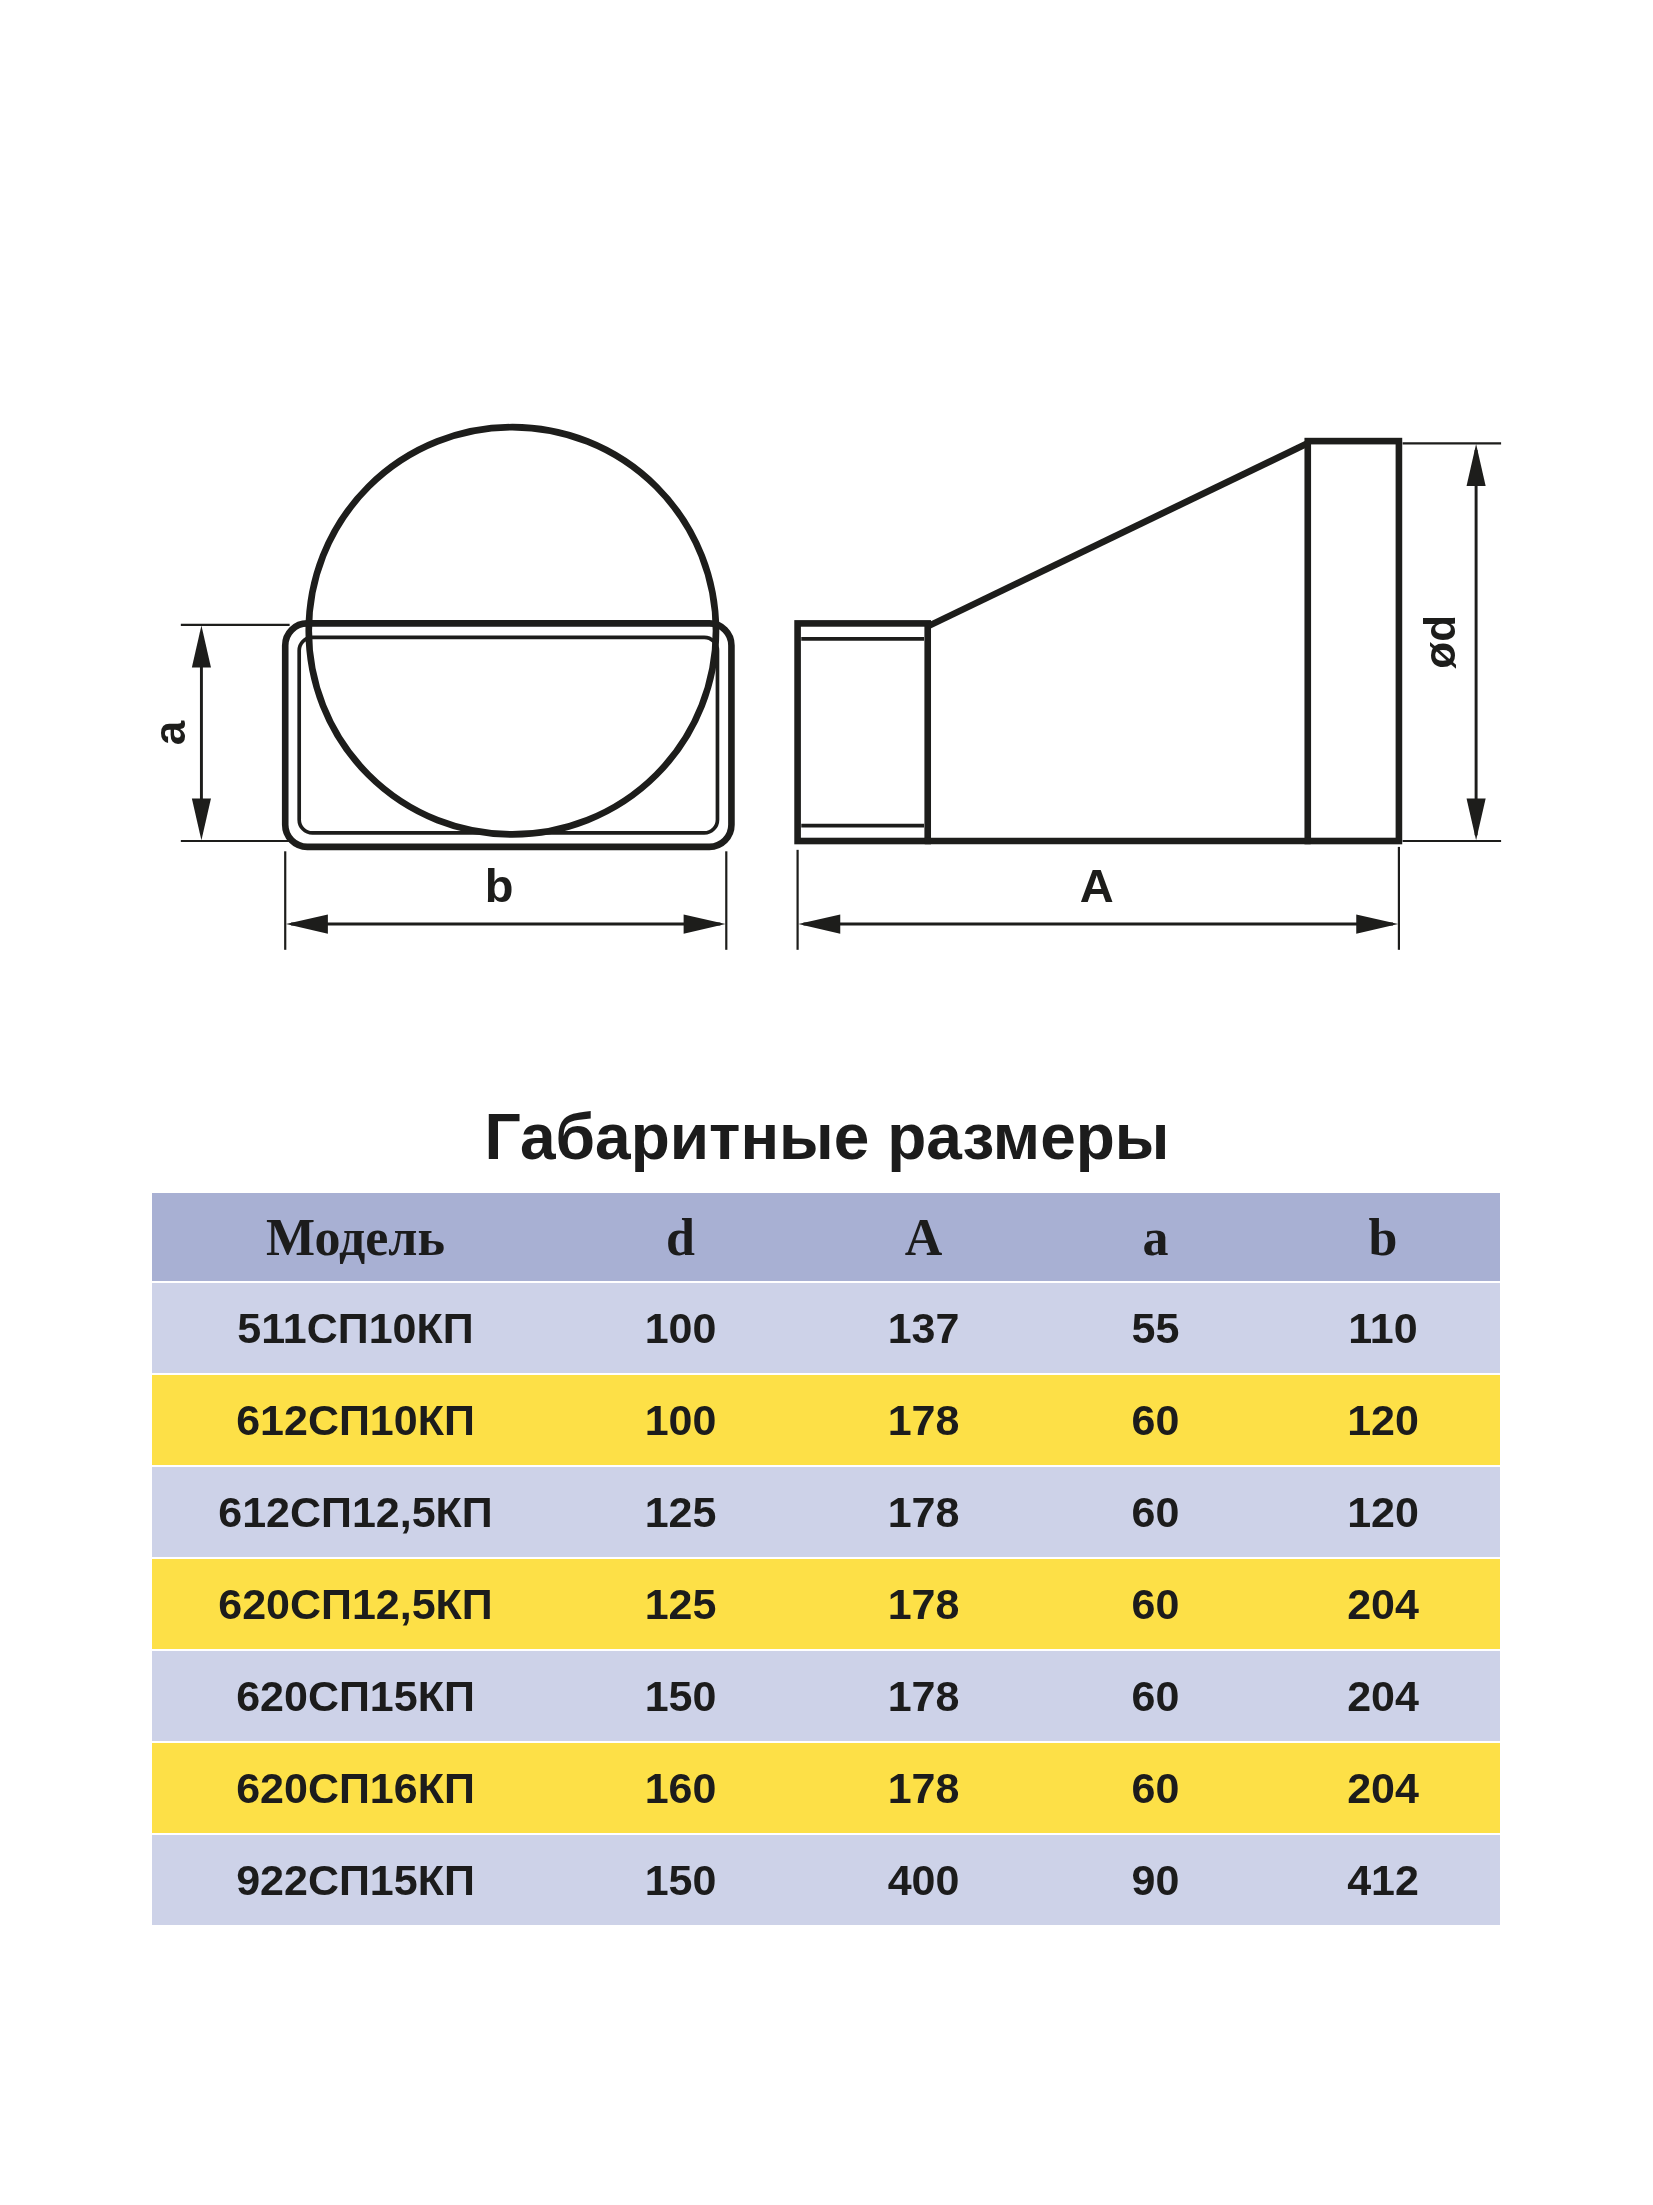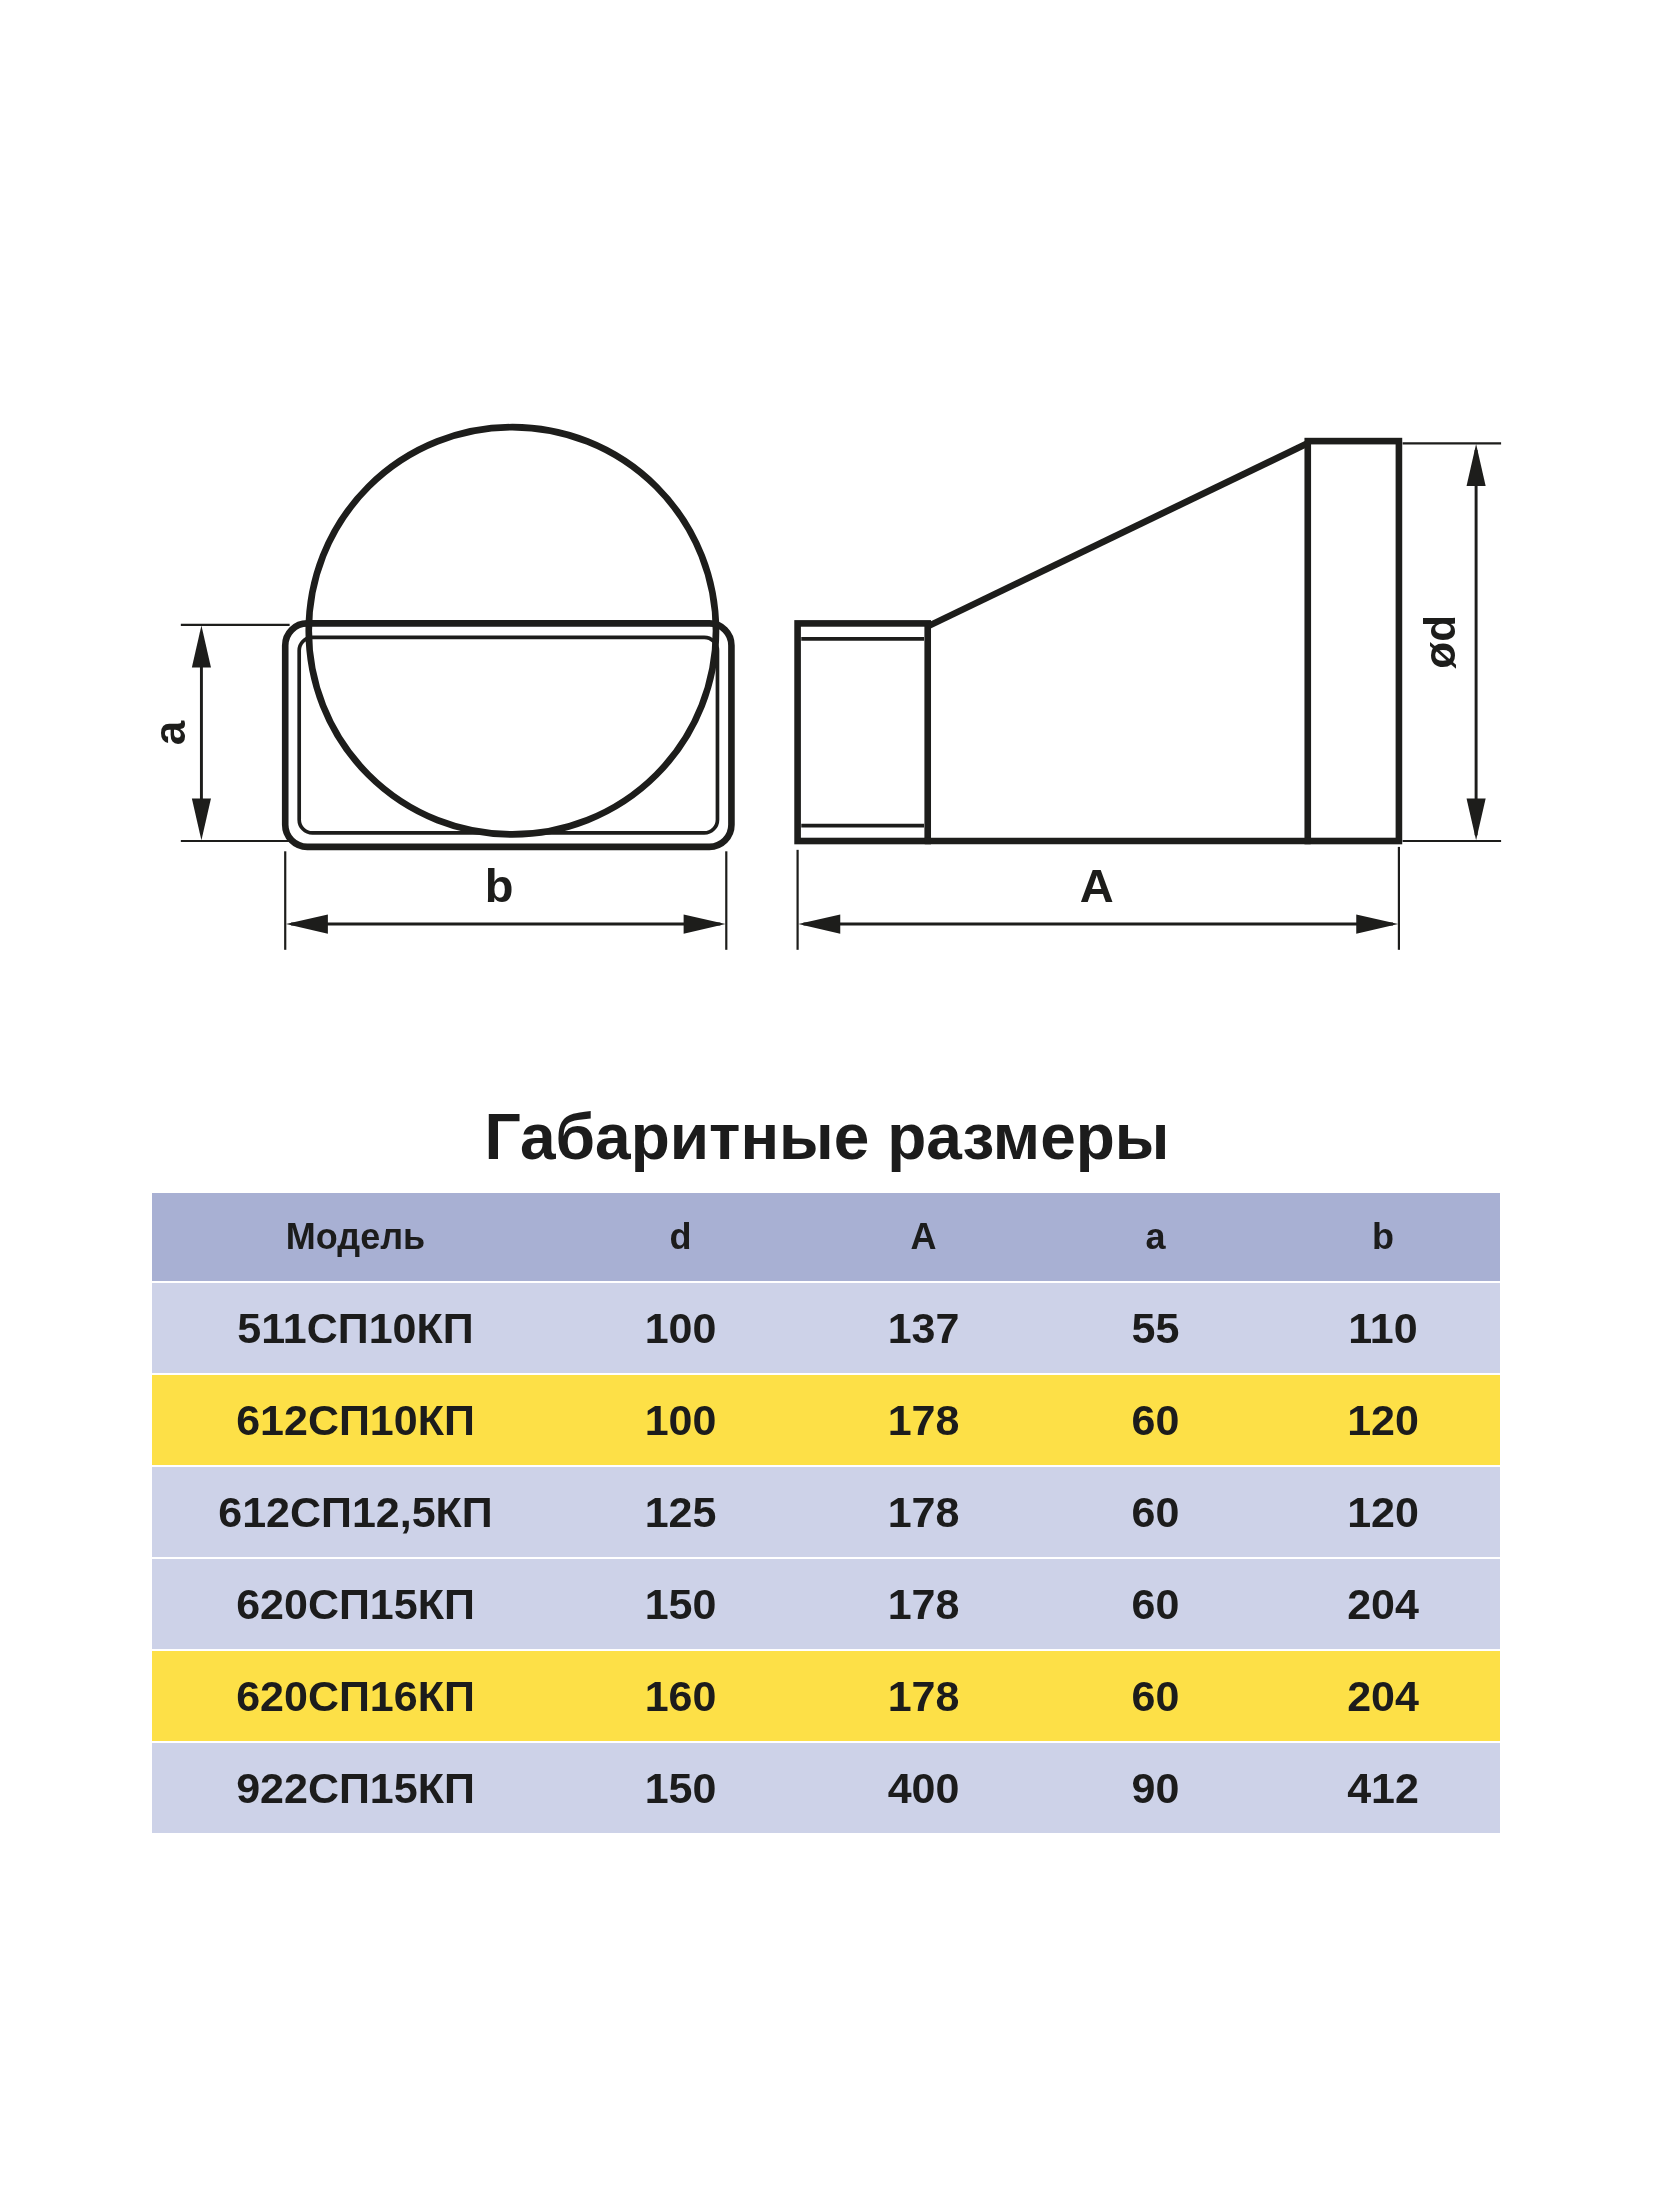--- a/index.html
+++ b/index.html
@@ -81,21 +81,22 @@
     text-align: center;
     vertical-align: middle;
     padding: 0;
     font-weight: 700;
     color: #1c1c1c;
   }
   .dim-table thead tr { height: 88px; }
   .dim-table tbody tr { height: 90px; }
   .dim-table thead th {
     background: #a8b0d3;
-    font-size: 36px;
+    font-size: 52px;
+    font-family: Liberation Serif, serif;
   }
   .dim-table tbody td {
     font-size: 43px;
   }
   .dim-table tbody tr.stripe td { background: #cdd2e8; margin-top: 38px; }
   .dim-table tbody tr.plain td { background: #fde047; }
   .col-model { width: 407px; }
   .col-d { width: 243px; }
   .col-A { width: 243px; }
   .col-a { width: 221px; }
@@ -194,20 +195,27 @@
         <td>60</td>
         <td>120</td>
       </tr>
       <tr class="stripe">
         <td>612СП12,5КП</td>
         <td>125</td>
         <td>178</td>
         <td>60</td>
         <td>120</td>
       </tr>
+      <tr class="plain">
+        <td>620СП12,5КП</td>
+        <td>125</td>
+        <td>178</td>
+        <td>60</td>
+        <td>204</td>
+      </tr>
       <tr class="stripe">
         <td>620СП15КП</td>
         <td>150</td>
         <td>178</td>
         <td>60</td>
         <td>204</td>
       </tr>
       <tr class="plain">
         <td>620СП16КП</td>
         <td>160</td>

